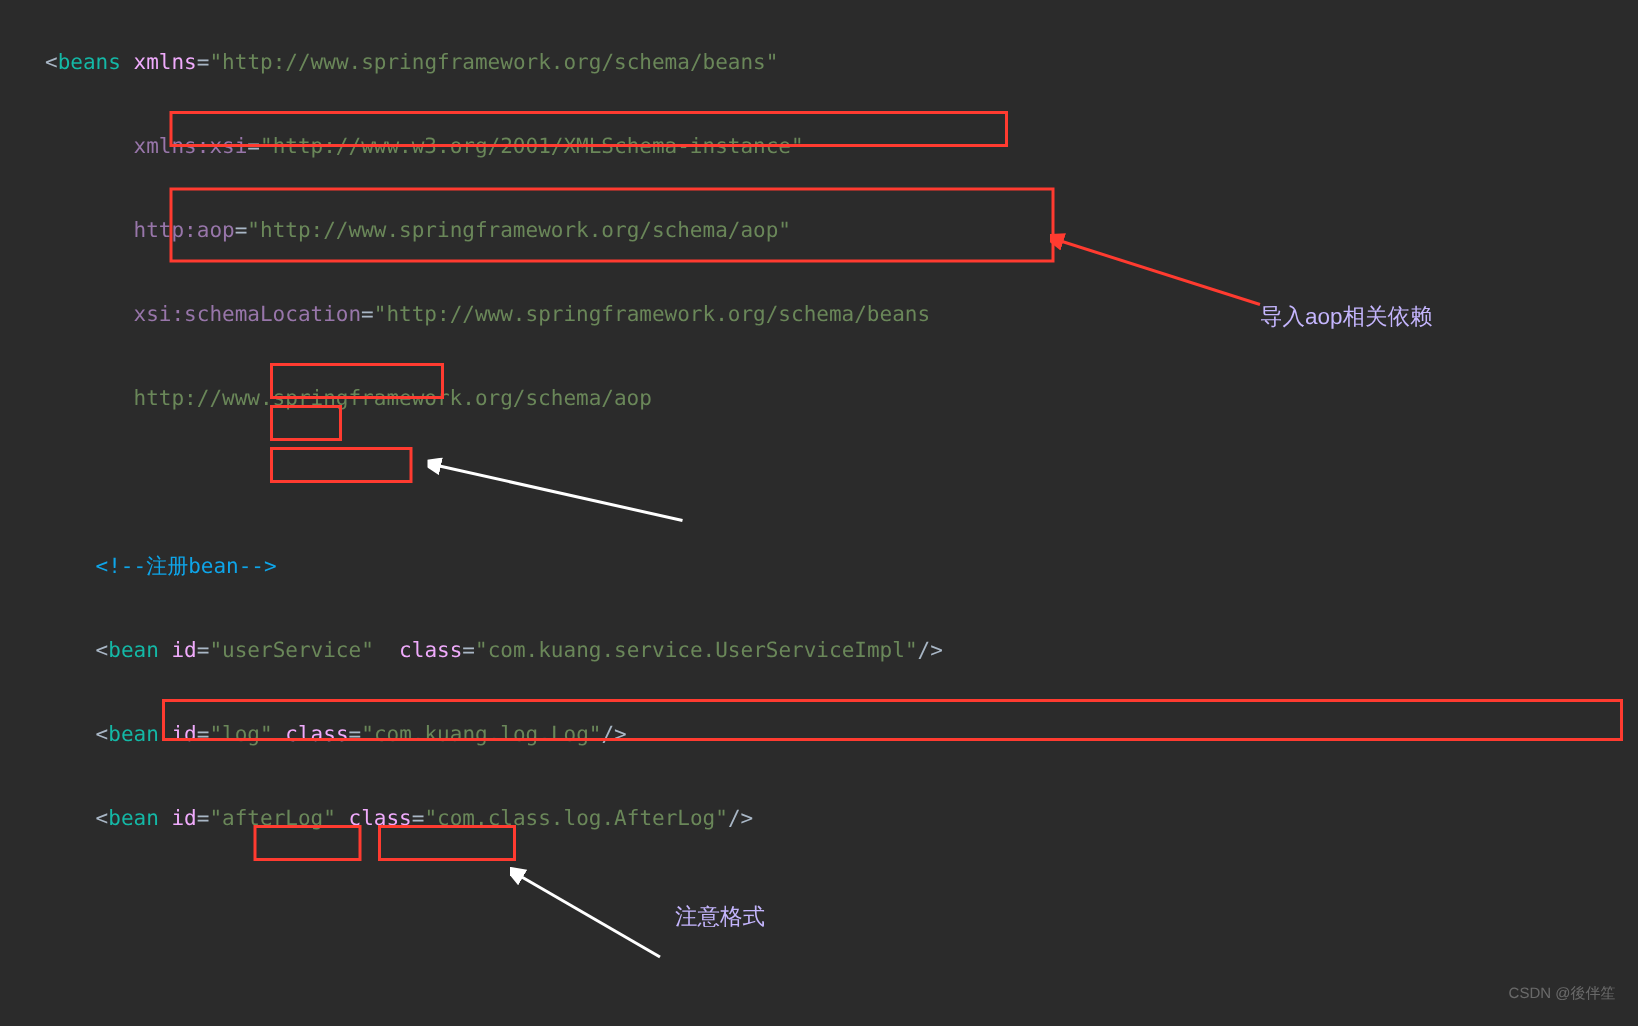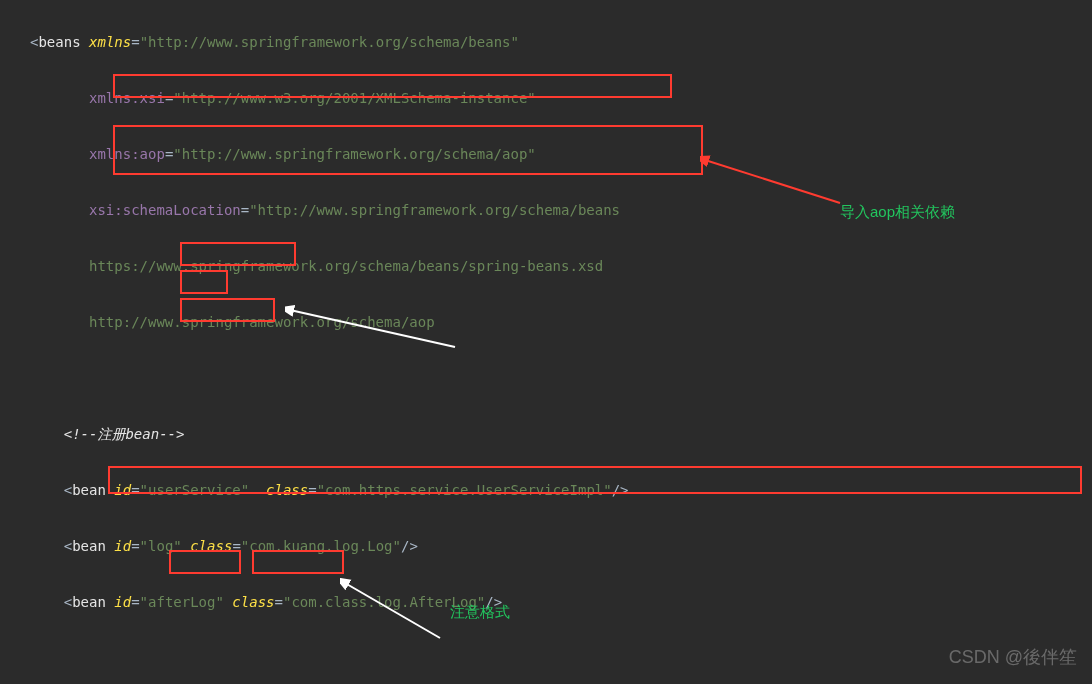--- a/index.html
+++ b/index.html
@@ -28,57 +28,57 @@
   user-select: none;
 }
 .code {
   flex: 1;
   padding-left: 10px;
   line-height: 28px;
   white-space: pre;
   position: relative;
 }
 .line { height: 28px; position: relative; }
-.tag { color: #e5e5e5; }
-.attr { color: #fde047; font-style: italic; }
+.tag { color: #14b8a6; }
+.attr { color: #f0abfc; }
 .ns { color: #9876aa; }
 .str { color: #6a8759; }
-.comment { color: #e5e5e5; font-style: italic; }
+.comment { color: #0ea5e9; }
 .punct { color: #a9b7c6; }
 
 
 .redbox { border: 2px solid #ff3b30; position: absolute; pointer-events: none; }
 .box1 { top: 74px; left: 93px; width: 559px; height: 24px; }
 .box2 { top: 125px; left: 93px; width: 590px; height: 50px; }
 .box3 { top: 242px; left: 160px; width: 116px; height: 24px; }
 .box4 { top: 270px; left: 160px; width: 48px; height: 24px; }
 .box5 { top: 298px; left: 160px; width: 95px; height: 24px; }
 .box6 { top: 466px; left: 88px; width: 974px; height: 28px; }
 .box7 { top: 550px; left: 149px; width: 72px; height: 24px; }
 .box8 { top: 550px; left: 232px; width: 92px; height: 24px; }
 
 
 .arrow {
   position: absolute;
   pointer-events: none;
 }
 .annotation {
   position: absolute;
-  color: #22c55e;
+  color: #c4b5fd;
   font-family: 'Microsoft YaHei', sans-serif;
   font-size: 15px;
   font-style: normal;
 }
 .watermark {
   position: absolute;
   right: 15px;
   bottom: 15px;
   color: rgba(200,200,200,0.4);
   font-family: sans-serif;
-  font-size: 18px;
+  font-size: 10px;
 }
 </style>
 </head>
 <body>
 
 <div class="code-area">
   <div class="gutter">
     <div class="line">&nbsp;</div>
       <div class="line">&nbsp;</div>
       <div class="line">&nbsp;</div>
@@ -100,27 +100,26 @@
     <div class="line">&nbsp;</div>
       <div class="line">&nbsp;</div>
       <div class="line">&nbsp;</div>
     <div class="line">&nbsp;</div>
       <div class="line">&nbsp;</div>
       <div class="line">&nbsp;</div>
   </div>
   <div class="code">
 <div class="line"><span class="punct">&lt;</span><span class="tag">beans</span> <span class="attr">xmlns</span><span class="punct">=</span><span class="str">"<span>http://www.springframework.org/schema/beans</span>"</span></div>
 <div class="line">       <span class="ns">xmlns:xsi</span><span class="punct">=</span><span class="str">"<span>http://www.w3.org/2001/XMLSchema-instance</span>"</span></div>
-<div class="line">       <span class="ns">xmlns:aop</span><span class="punct">=</span><span class="str">"<span>http://www.springframework.org/schema/aop</span>"</span></div>
+<div class="line">       <span class="ns">http:aop</span><span class="punct">=</span><span class="str">"<span>http://www.springframework.org/schema/aop</span>"</span></div>
 <div class="line">       <span class="ns">xsi:schemaLocation</span><span class="punct">=</span><span class="str">"<span>http://www.springframework.org/schema/beans</span></span></div>
-<div class="line">       <span class="str"><span>https://www.springframework.org/schema/beans/spring-beans.xsd</span></span></div>
 <div class="line">       <span class="str"><span>http://www.springframework.org/schema/aop</span></span></div>
 <div class="line"></div>
 <div class="line">    <span class="comment">&lt;!--注册bean--&gt;</span></div>
-<div class="line">    <span class="punct">&lt;</span><span class="tag">bean</span> <span class="attr">id</span><span class="punct">=</span><span class="str">"<span>userService</span>"</span>  <span class="attr">class</span><span class="punct">=</span><span class="str">"<span>com.https.service.UserServiceImpl</span>"</span><span class="punct">/&gt;</span></div>
+<div class="line">    <span class="punct">&lt;</span><span class="tag">bean</span> <span class="attr">id</span><span class="punct">=</span><span class="str">"<span>userService</span>"</span>  <span class="attr">class</span><span class="punct">=</span><span class="str">"<span>com.kuang.service.UserServiceImpl</span>"</span><span class="punct">/&gt;</span></div>
 <div class="line">    <span class="punct">&lt;</span><span class="tag">bean</span> <span class="attr">id</span><span class="punct">=</span><span class="str">"<span>log</span>"</span> <span class="attr">class</span><span class="punct">=</span><span class="str">"<span>com.kuang.log.Log</span>"</span><span class="punct">/&gt;</span></div>
 <div class="line">    <span class="punct">&lt;</span><span class="tag">bean</span> <span class="attr">id</span><span class="punct">=</span><span class="str">"<span>afterLog</span>"</span> <span class="attr">class</span><span class="punct">=</span><span class="str">"<span>com.class.log.AfterLog</span>"</span><span class="punct">/&gt;</span></div>
 
 
 
 
 
 
 
 

